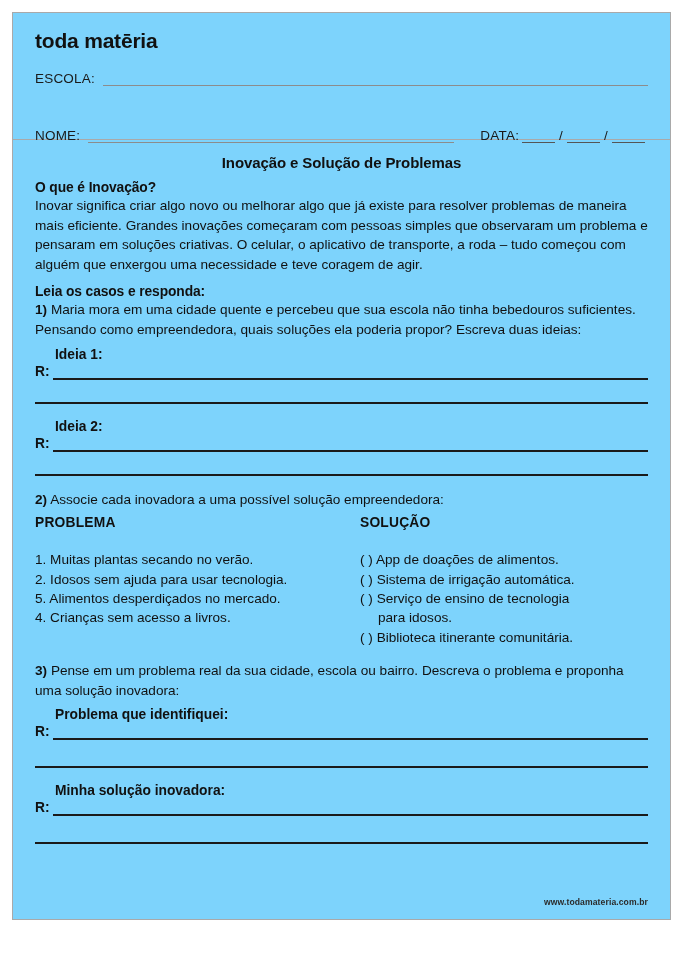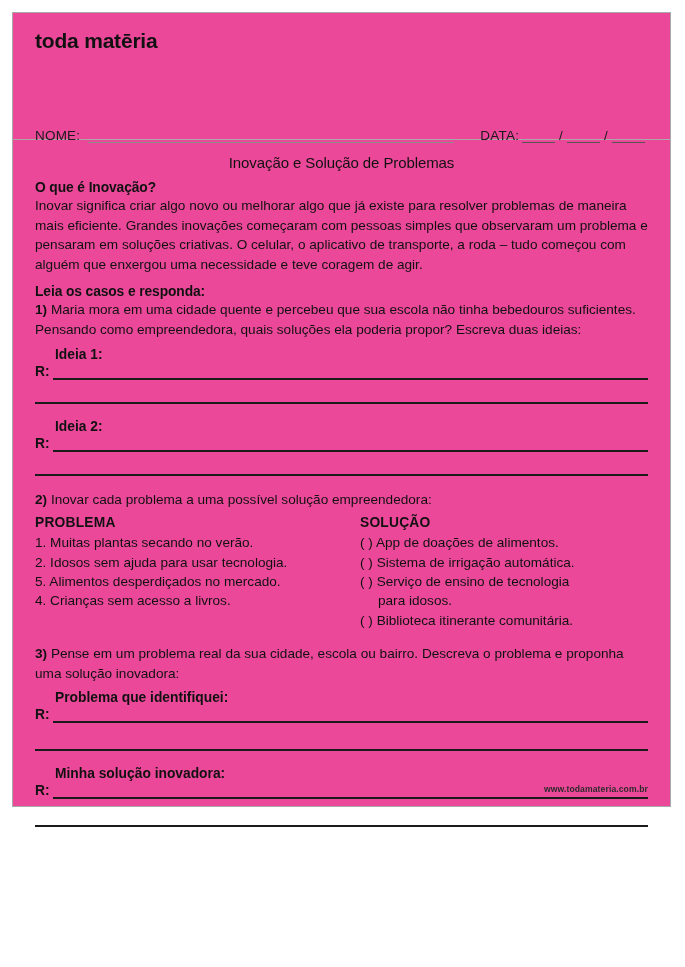--- a/index.html
+++ b/index.html
@@ -14,24 +14,24 @@
     font-family: "Liberation Sans", sans-serif;
     color: #111111;
     overflow: hidden;
   }
 
   .page {
     position: absolute;
     left: 12px;
     top: 12px;
     width: 659px;
-    height: 795px;
+    height: 908px;
     border: 1px solid #a9a9a9;
     box-sizing: border-box;
-    background: #ec4899;
+    background: #7dd3fc;
   }
 
   
   .header {
     border-bottom: 1px solid #a9a9a9;
     box-sizing: border-box;
     height: 127px;
     padding: 0;
     position: relative;
   }
@@ -87,21 +87,21 @@
   .date-sep { line-height: 15px; padding: 0 1px; }
 
   
   .body-area {
     padding: 14px 22px 0 22px;
   }
 
   .doc-title {
     text-align: center;
     font-size: 15px;
-    font-weight: 400;
+    font-weight: 700;
     margin: 0 0 9px 0;
     letter-spacing: -0.1px;
   }
 
   .h-sub {
     font-size: 13.8px;
     font-weight: 700;
     margin: 4px 0 1px 0;
     letter-spacing: -0.1px;
   }
@@ -160,21 +160,21 @@
     display: flex;
     margin-top: 6px;
   }
   .match-col-left  { width: 325px; }
   .match-col-right { flex: 1 1 auto; }
 
   .col-head {
     font-size: 13.8px;
     font-weight: 700;
     letter-spacing: 0.2px;
-    margin-bottom: 3px;
+    margin-bottom: 20px;
   }
   .col-item {
     font-size: 13.6px;
     line-height: 19.4px;
   }
   .col-item .cont {
     display: block;
     padding-left: 18px;
   }
 
@@ -191,20 +191,24 @@
 </style>
 </head>
 <body>
 
 <div class="page">
 
   <div class="header">
 
     <div class="logo">toda matēria</div>
 
+    <div class="field-row escola">
+      <span class="field-label">ESCOLA:</span>
+      <span class="field-rule"></span>
+    </div>
 
     <div class="field-row nome">
       <span class="field-label">NOME:</span>
       <span class="field-rule"></span>
       <span class="date-group">
         <span class="date-label">DATA:</span>
         <span class="date-slot"></span>
         <span class="date-sep">/</span>
         <span class="date-slot"></span>
         <span class="date-sep">/</span>
@@ -237,21 +241,21 @@
     <div class="spacer-14"></div>
     <div class="sub-label">Ideia 2:</div>
     <div class="ans-label-row">
       <span class="ans-r">R:</span>
       <span class="ans-rule"></span>
     </div>
     <div class="rule-gap-sm"></div>
     <div class="full-rule"></div>
 
     <div class="spacer-14"></div>
-    <p class="q-text"><span class="q-num">2)</span> <span>Inovar cada problema a uma possível solução empreendedora:</span></p>
+    <p class="q-text"><span class="q-num">2)</span> <span>Associe cada inovadora a uma possível solução empreendedora:</span></p>
 
     <div class="match-wrap">
       <div class="match-col-left">
         <div class="col-head">PROBLEMA</div>
         <div class="col-item">1. Muitas plantas secando no verão.</div>
         <div class="col-item">2. Idosos sem ajuda para usar tecnologia.</div>
         <div class="col-item">5. Alimentos desperdiçados no mercado.</div>
         <div class="col-item">4. Crianças sem acesso a livros.</div>
       </div>
       <div class="match-col-right">

